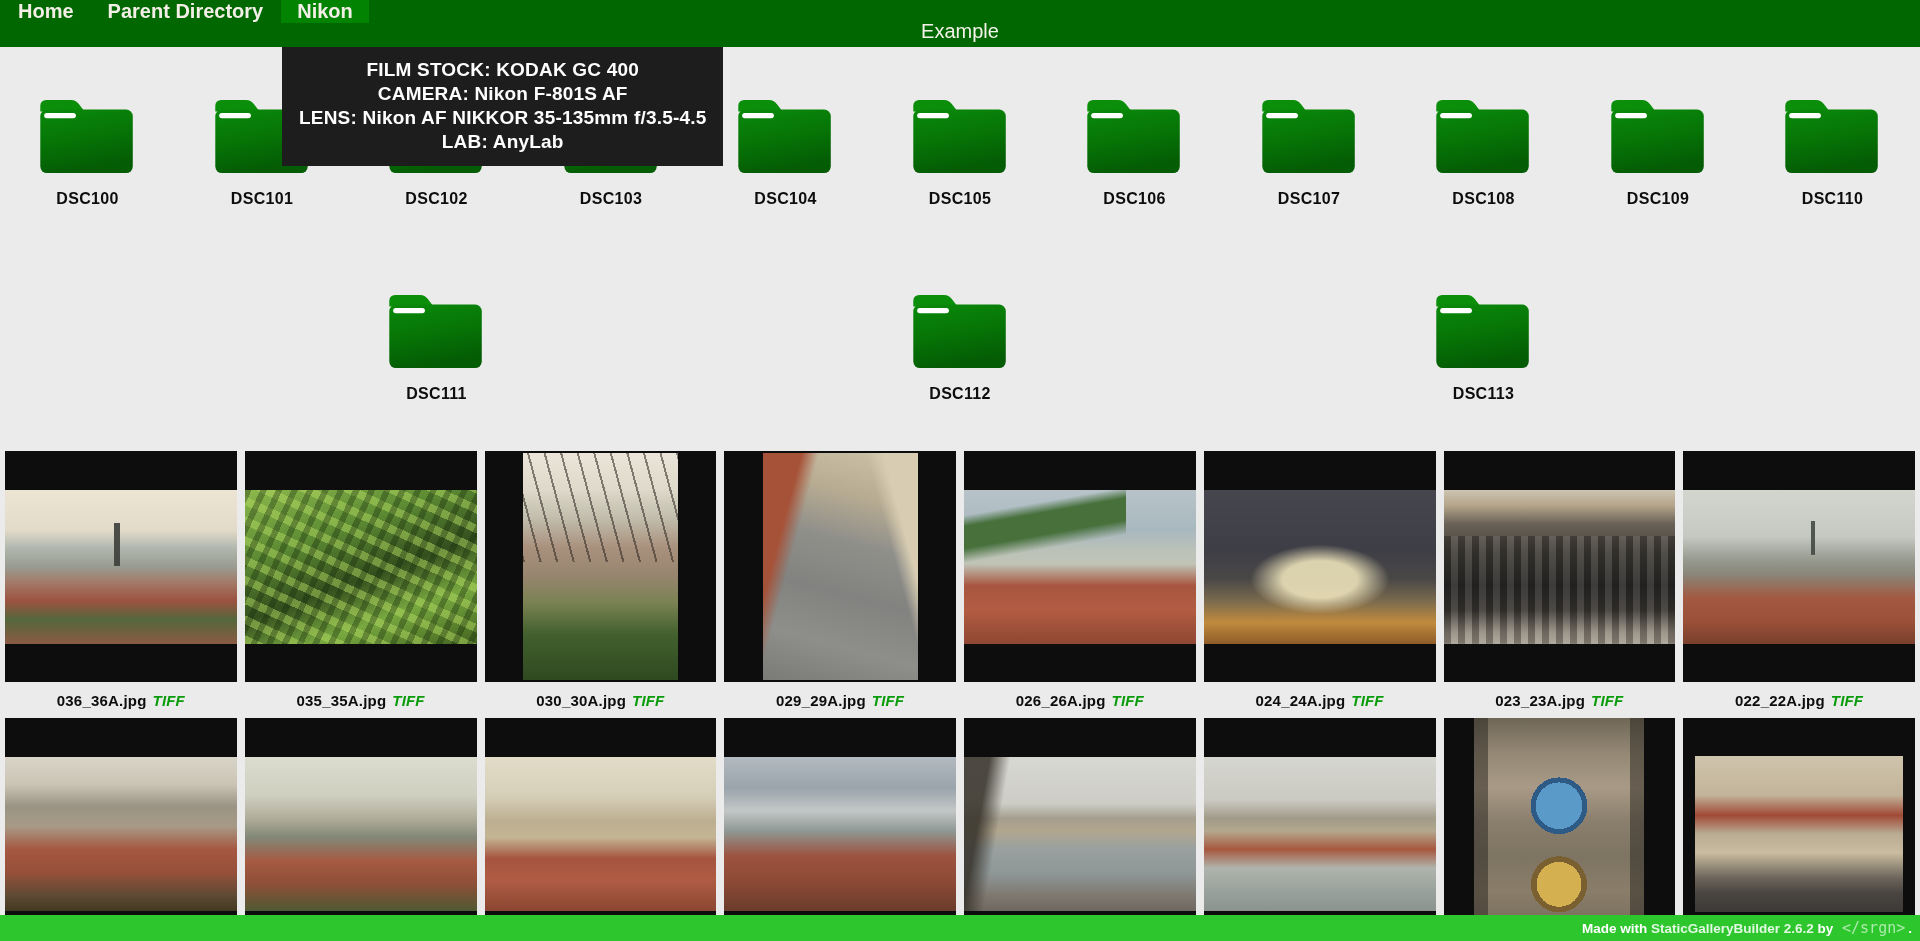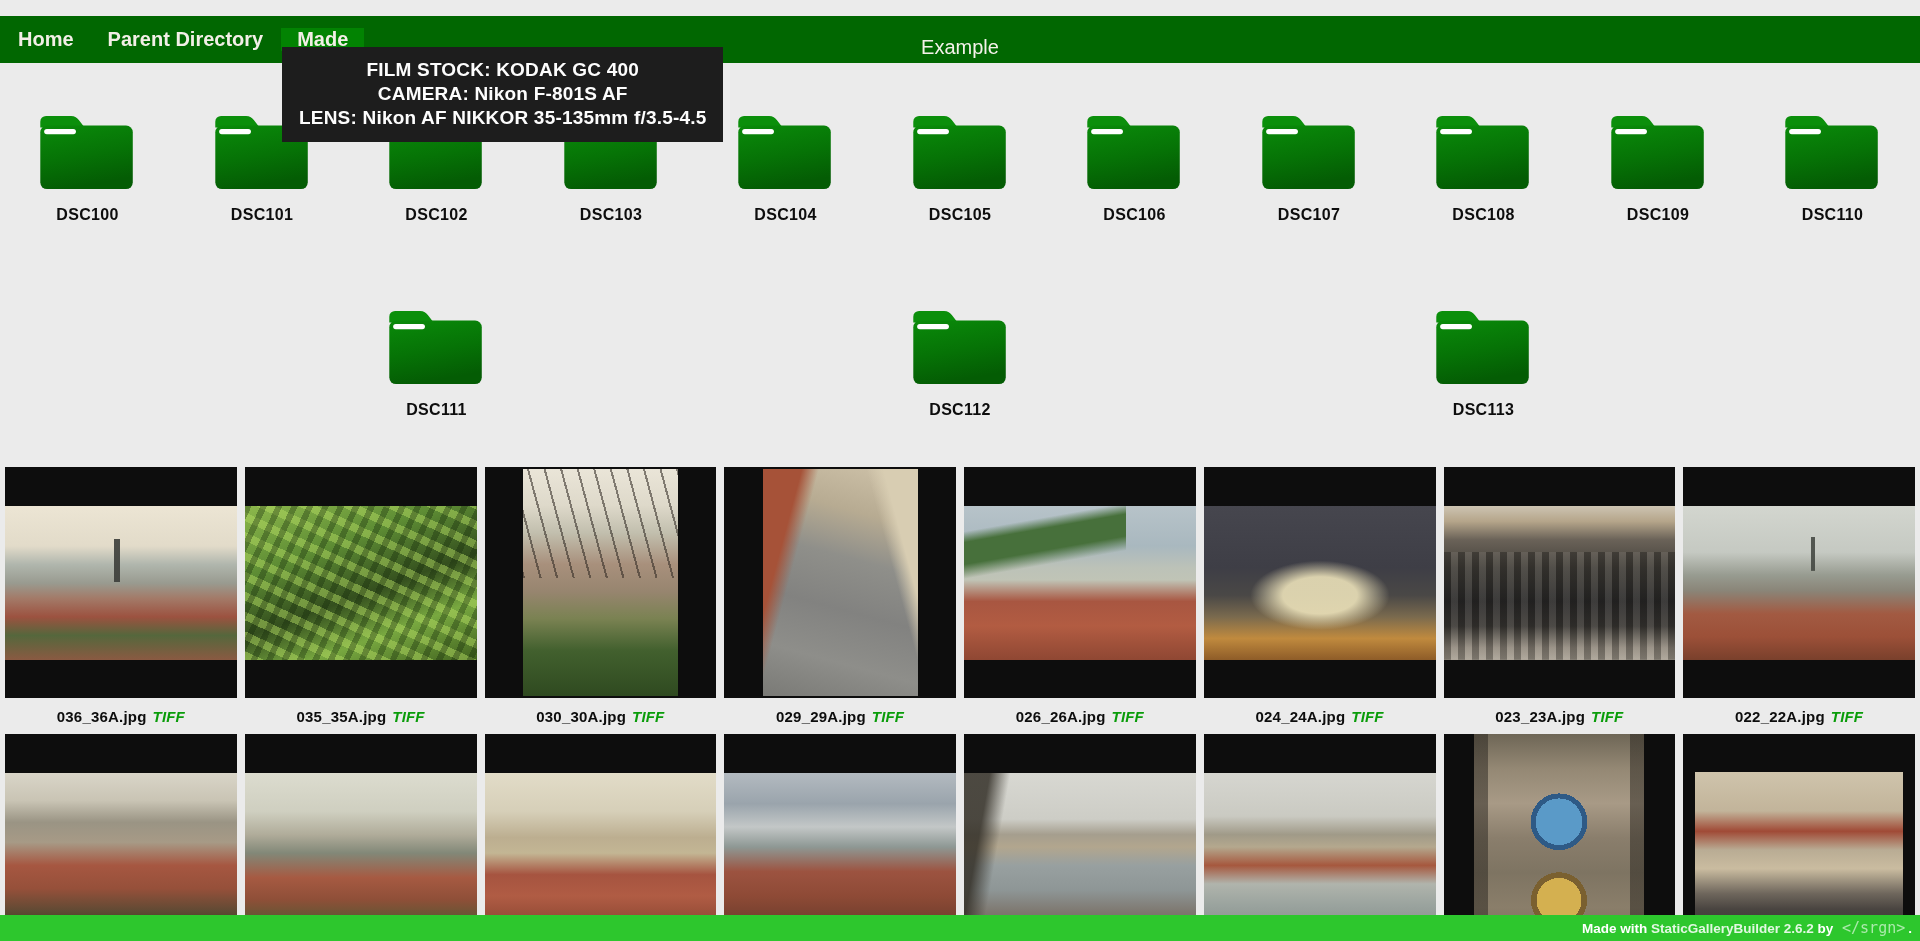--- a/index.html
+++ b/index.html
@@ -9,23 +9,22 @@
     font-family:"Liberation Sans", sans-serif;
     position:relative;
   }
 
   
   .navbar {
     position:relative;
     height:47px;
     background:#016701;
     display:flex;
-    align-items:center;
+    align-items:flex-start;
     z-index:20;
-    margin-top:16px;
   }
   .nav-item {
     display:flex; align-items:center;
     padding:0 16px; margin-left:2px;
     color:#f3efe7; font-weight:700; font-size:20px;
     text-decoration:none; cursor:pointer; white-space:nowrap;
   }
   .nav-item.active { background:#028302; }
   .nav-title {
     position:absolute; left:0; right:0; top:0; height:62px;
@@ -115,28 +114,29 @@
     text-decoration:none; cursor:pointer;
     margin:0 3px 0 5px;
   }
 </style>
 </head>
 <body>
 
 <nav class="navbar">
   <a class="nav-item">Home</a>
   <a class="nav-item">Parent Directory</a>
-  <a class="nav-item active">Made</a>
+  <a class="nav-item active">Nikon</a>
   <div class="nav-title">Example</div>
 </nav>
 
 <div class="tooltip">
   <div>FILM STOCK: KODAK GC 400</div>
   <div>CAMERA: Nikon F-801S AF</div>
   <div>LENS: Nikon AF NIKKOR 35-135mm f/3.5-4.5</div>
+  <div>LAB: AnyLab</div>
 </div>
 
 <section class="folders" id="folders">
   <a class="folder">
     <svg viewBox="0 0 100 82" aria-hidden="true">
       <defs>
         <linearGradient id="fg" x1="0" y1="0" x2="0.25" y2="1">
           <stop offset="0" stop-color="#0a8a0a"></stop>
           <stop offset="0.55" stop-color="#067306"></stop>
           <stop offset="1" stop-color="#045c04"></stop>

